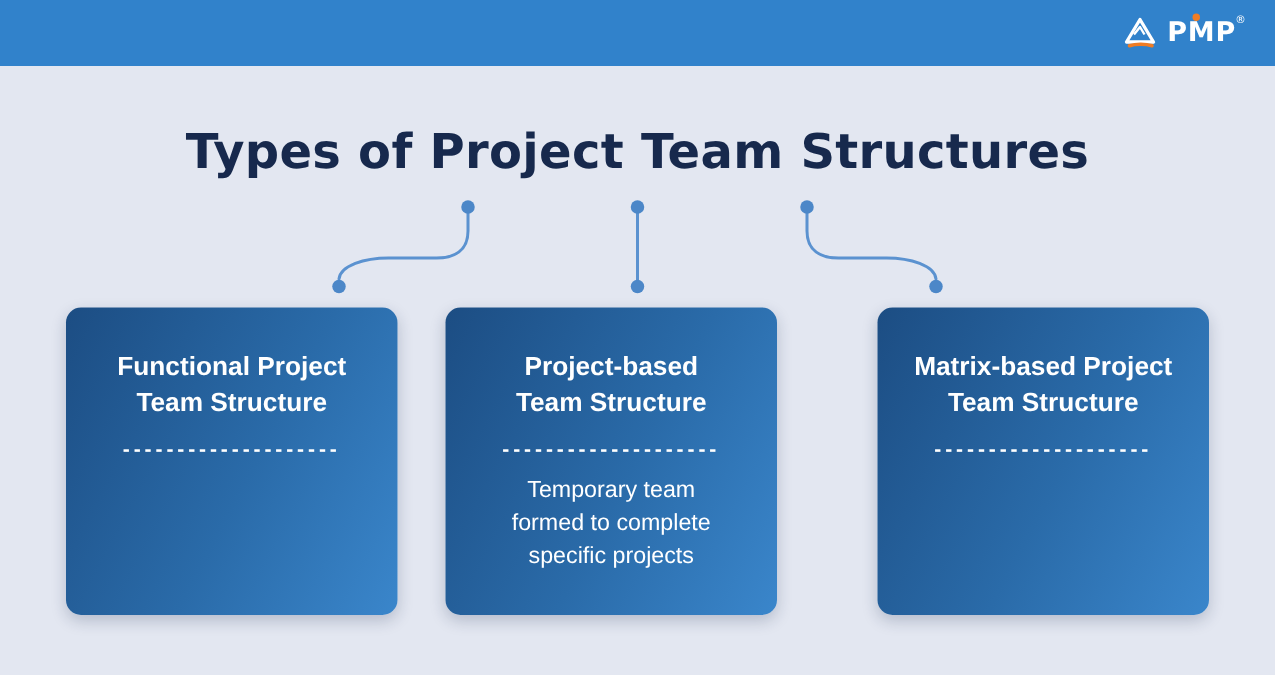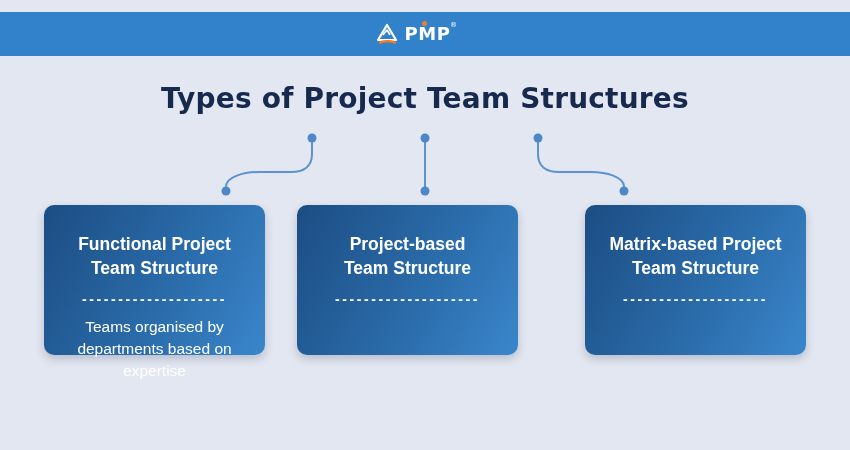--- a/index.html
+++ b/index.html
@@ -12,26 +12,26 @@
   .canvas {
     position: relative;
     width: 850px;
     height: 450px;
     background: #e3e7f1;
   }
 
   
   .top-bar {
     position: absolute;
-    top: 12px; left: 0;
+    top: 0; left: 0;
     width: 850px; height: 44px;
     background: #3182cb;
     display: flex;
     align-items: center;
-    justify-content: center;
+    justify-content: flex-end;
     padding-right: 26px;
   }
   .logo {
     display: flex;
     align-items: center;
     gap: 5px;
   }
   .logo-icon { display: block; }
   .brand-wrap {
     position: relative;
@@ -61,39 +61,39 @@
 
   
   .page-title {
     position: absolute;
     top: 82px;
     left: 0;
     width: 850px;
     text-align: center;
     font-family: "DejaVu Sans", "Liberation Sans", sans-serif;
     font-weight: bold;
-    font-size: 28px;
+    font-size: 32px;
     letter-spacing: 0.2px;
     color: #17294d;
   }
 
   
   .connectors {
     position: absolute;
     top: 0; left: 0;
     width: 850px; height: 450px;
     pointer-events: none;
   }
 
   
   .card {
     position: absolute;
     top: 205px;
     width: 221px;
-    height: 150px;
+    height: 205px;
     border-radius: 10px;
     background: linear-gradient(118deg, #1c4d83 0%, #2a6ba9 55%, #3a86cb 100%);
     box-shadow: 0 4px 10px rgba(23, 41, 77, 0.22);
     color: #ffffff;
     text-align: center;
     padding: 28px 12px 0 12px;
   }
   .card-1 { left: 44px; }
   .card-2 { left: 297px; }
   .card-3 { left: 585px; }
@@ -153,29 +153,29 @@
       <circle cx="425" cy="191" r="4.5"></circle>
       <circle cx="538" cy="138" r="4.5"></circle>
       <circle cx="624" cy="191" r="4.5"></circle>
     </g>
   </svg>
 
   <article class="card card-1">
     <h2 class="card-heading">Functional Project
 Team Structure</h2>
     <div class="card-divider">--------------------</div>
-    <p class="card-description">Teams organised by
-departments based on
-expertise</p>
   </article>
 
   <article class="card card-2">
     <h2 class="card-heading">Project-based
 Team Structure</h2>
     <div class="card-divider">--------------------</div>
+    <p class="card-description">Temporary team
+formed to complete
+specific projects</p>
   </article>
 
   <article class="card card-3">
     <h2 class="card-heading">Matrix-based Project
 Team Structure</h2>
     <div class="card-divider">--------------------</div>
   </article>
 
 </div>
 

